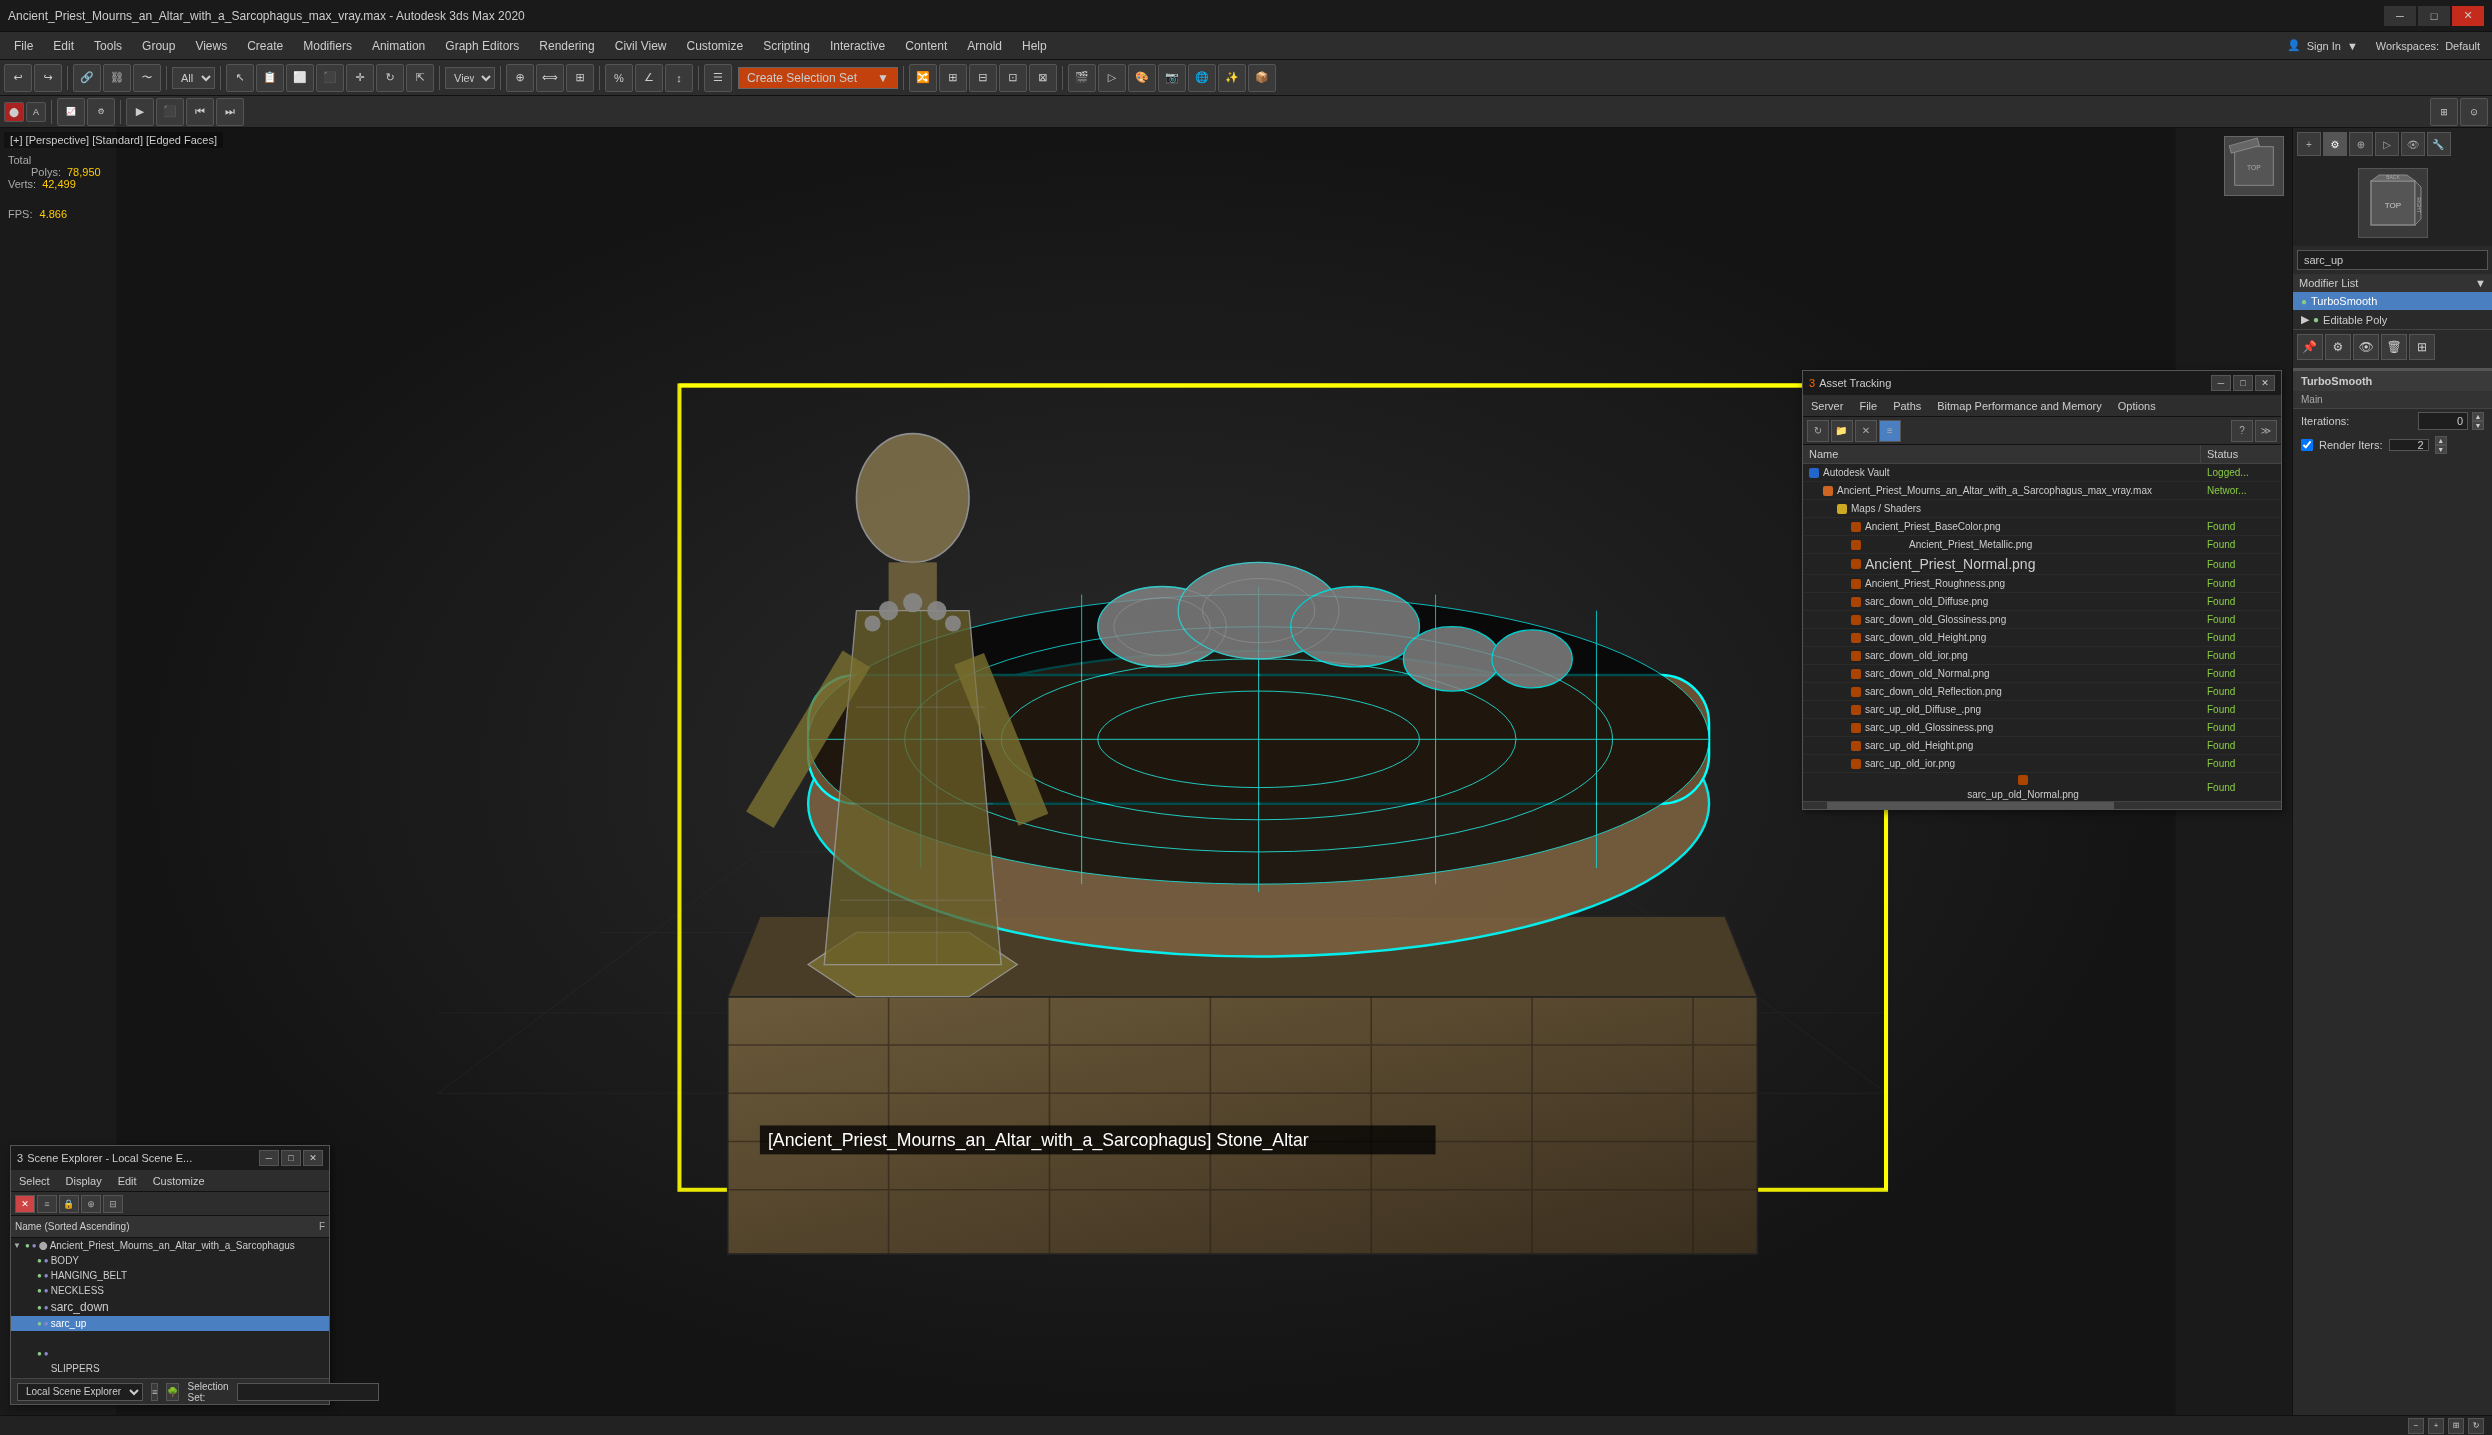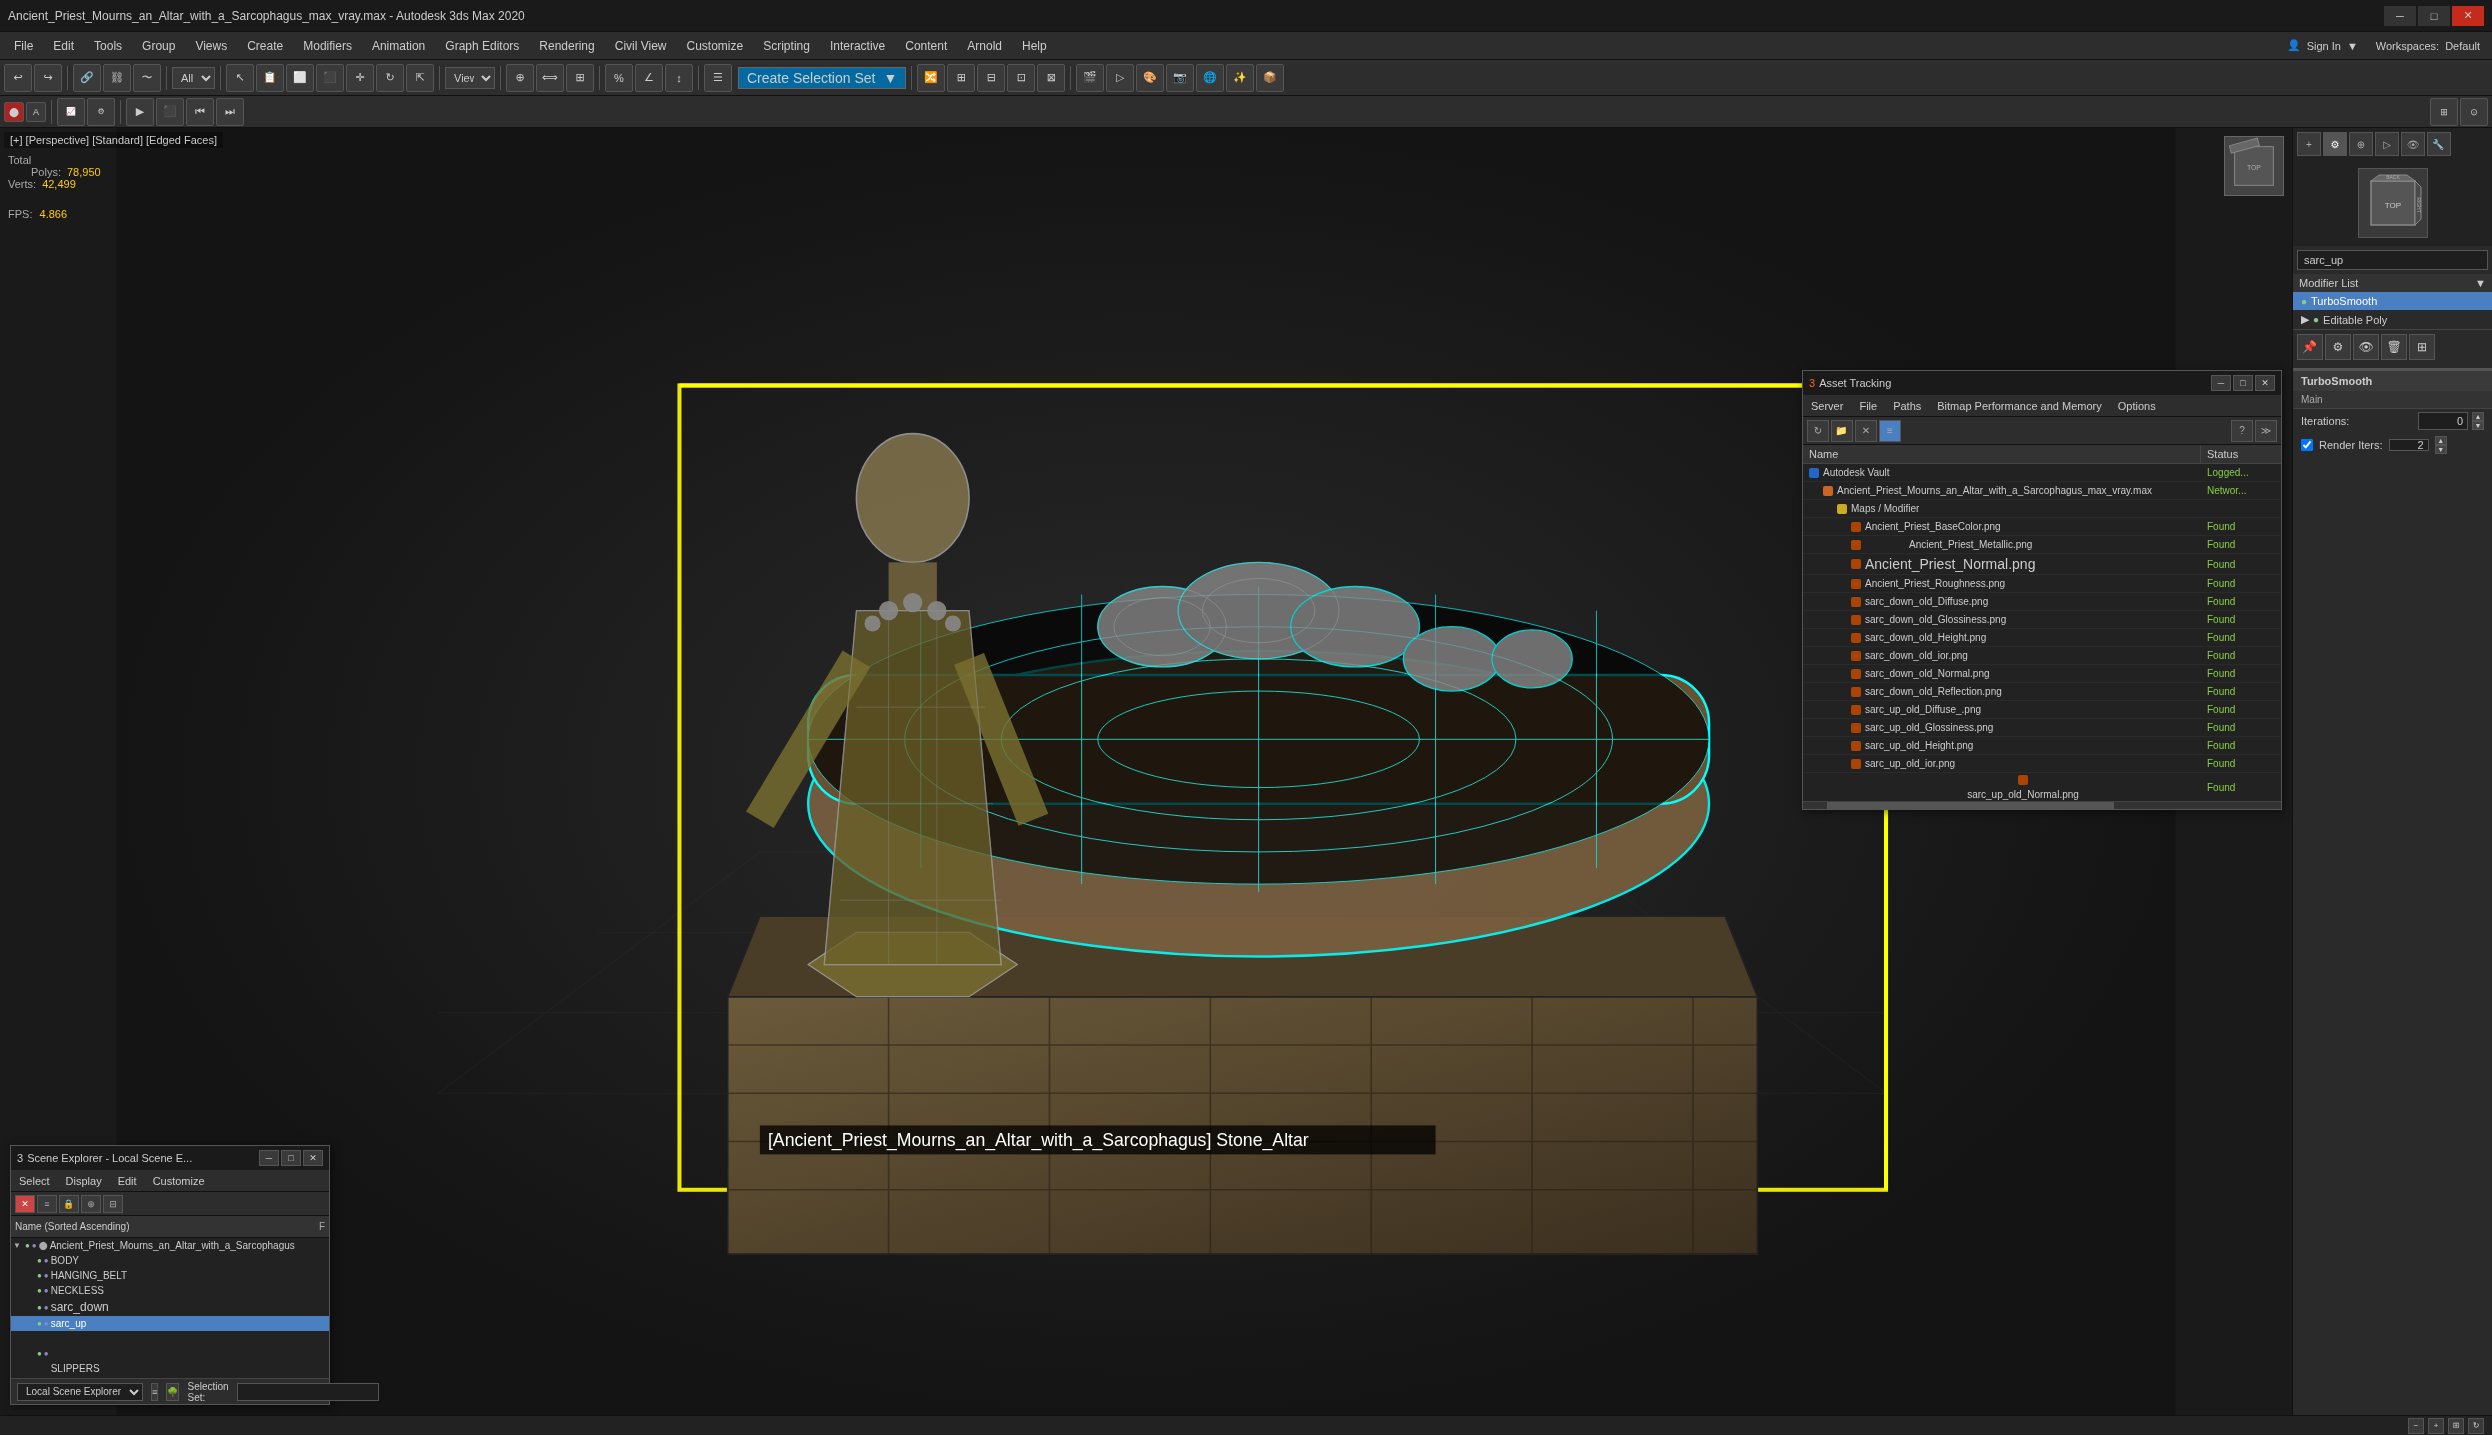--- a/index.html
+++ b/index.html
@@ -96,29 +96,29 @@
       height: 22px;
       background: #3a3a3a;
       border: 1px solid #555;
       color: #ccc;
       font-size: 11px;
       padding: 0 4px;
       cursor: pointer;
     }
     .create-selection-btn {
       height: 22px;
-      background: #0369a1;
+      background: #c2410c;
       border: 1px solid #666;
       color: #ccc;
-      font-size: 14px;
+      font-size: 12px;
       padding: 0 8px;
       cursor: pointer;
       display: flex;
       align-items: center;
-      gap: 8px;
+      gap: 20px;
       margin-left: 4px;
     }
 
     
     #toolbar2 {
       height: 32px;
       background: #2d2d2d;
       display: flex;
       align-items: center;
       border-bottom: 1px solid #111;
@@ -1078,21 +1078,21 @@
       <div class="asset-row">
       <div class="asset-name" style="padding-left:20px;">
         <span style="width:10px;height:10px;border-radius:2px;background:#cc6622;display:inline-block;flex-shrink:0;"></span>
         <span style="font-size:10px;overflow:hidden;text-overflow:ellipsis;white-space:nowrap;">Ancient_Priest_Mourns_an_Altar_with_a_Sarcophagus_max_vray.max</span>
       </div>
       <div class="asset-status" style="font-size:10px;">Networ...</div>
     </div>
       <div class="asset-row">
       <div class="asset-name" style="padding-left:34px;">
         <span style="width:10px;height:10px;border-radius:2px;background:#ccaa22;display:inline-block;flex-shrink:0;"></span>
-        <span style="font-size:10px;overflow:hidden;text-overflow:ellipsis;white-space:nowrap;">Maps / Modifier</span>
+        <span style="font-size:10px;overflow:hidden;text-overflow:ellipsis;white-space:nowrap;">Maps / Shaders</span>
       </div>
       <div class="asset-status" style="font-size:10px;"></div>
     </div>
       <div class="asset-row">
       <div class="asset-name" style="padding-left:48px;">
         <span style="width:10px;height:10px;border-radius:2px;background:#aa4400;display:inline-block;flex-shrink:0;"></span>
         <span style="font-size:10px;overflow:hidden;text-overflow:ellipsis;white-space:nowrap;">Ancient_Priest_BaseColor.png</span>
       </div>
       <div class="asset-status" style="font-size:10px;">Found</div>
     </div>

